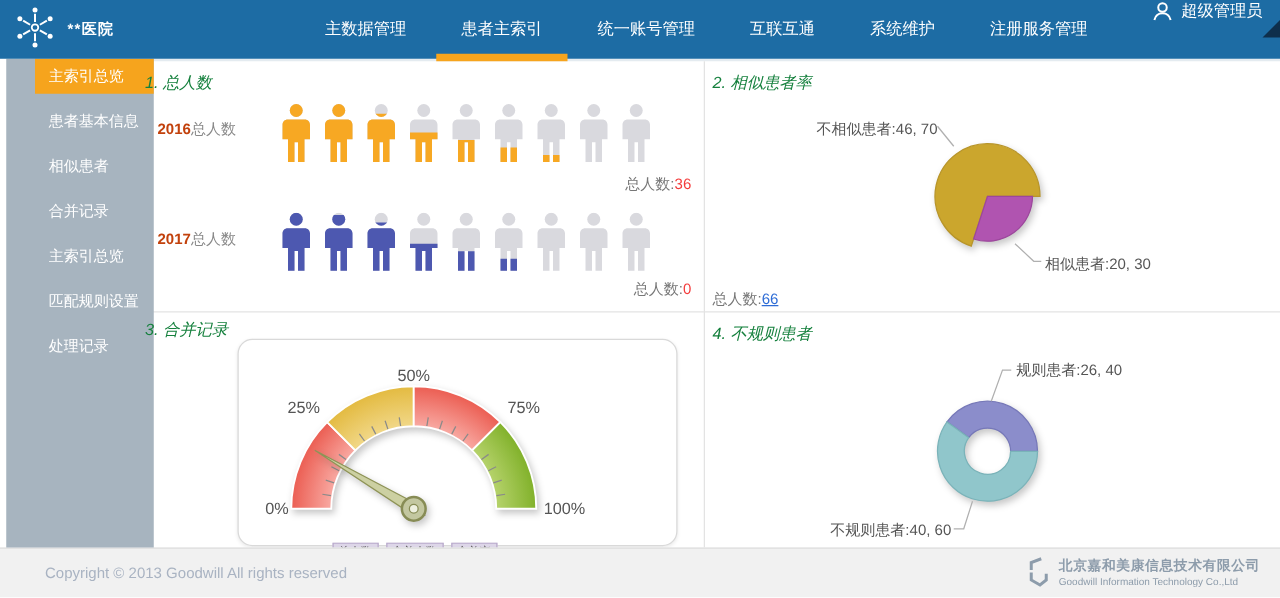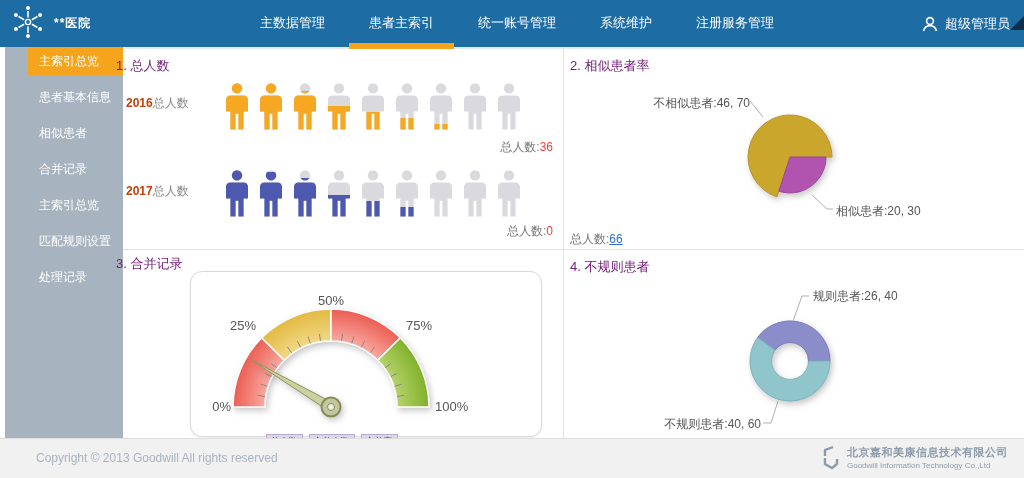--- a/index.html
+++ b/index.html
@@ -7,35 +7,35 @@
   .page{position:relative;width:1024px;height:373px;}
 
   
   header{position:absolute;left:0;top:0;width:1024px;height:47px;background:#1d6ca4;color:#fff;z-index:5;}
   .logo-wrap{position:absolute;left:10px;top:4px;display:flex;align-items:center;gap:8px;}
   .titles div:first-child{font-size:13px;font-weight:bold;letter-spacing:1px;}
   .titles div:last-child{font-size:12px;font-weight:bold;margin-top:2px;}
   nav{position:absolute;left:238px;top:0;height:47px;display:flex;}
   .nav-item{position:relative;height:47px;line-height:45px;padding:0 22px;font-size:13px;color:#fff;cursor:pointer;white-space:nowrap;text-align:center;}
   .nav-item.active::after{content:"";position:absolute;left:2px;right:2px;bottom:-2px;height:6px;background:#f6a41d;}
-  .user{position:absolute;right:14px;top:0;height:47px;display:flex;align-items:center;gap:6px;font-size:13px;cursor:pointer;}
+  .user{position:absolute;right:14px;top:0;height:47px;display:flex;align-items:flex-start;gap:6px;font-size:13px;cursor:pointer;}
   .corner-tri{position:absolute;right:0;top:16px;width:0;height:0;border-top:14px solid transparent;border-right:14px solid #0e2f4c;cursor:pointer;}
 
   
   aside{position:absolute;left:5px;top:47px;width:95px;height:391px;background:#a7b4bf;z-index:2;padding-left:23px;}
   aside ul{list-style:none;margin:0;padding:0;}
   aside li{height:28px;line-height:28px;margin-bottom:8px;padding-left:11px;font-size:12px;color:#fff;cursor:pointer;white-space:nowrap;overflow:hidden;}
   aside li.active{background:#f6a41d;}
 
   
   main{position:absolute;left:100px;top:47px;width:924px;height:391px;background:#fff;border-top:2px solid #e4ebf0;box-sizing:border-box;}
   .vdiv{position:absolute;left:463px;top:0;bottom:0;width:1px;background:#e3e3e3;}
   .hdiv{position:absolute;left:0;right:0;top:200px;height:1px;background:#e3e3e3;}
   section{position:absolute;overflow:hidden;}
-  section h3{position:absolute;margin:0;font-size:13px;font-weight:normal;color:#701a75;z-index:3;}
+  section h3{position:absolute;margin:0;font-size:13px;font-weight:normal;color:#15803d;z-index:3;font-style:italic;}
   #panel-total{left:0;top:0;width:463px;height:200px;}
   #panel-total h3{left:16px;top:8px;}
   #panel-similar{left:464px;top:0;width:460px;height:200px;}
   #panel-similar h3{left:6px;top:8px;}
   #panel-merge{left:0;top:201px;width:463px;height:190px;}
   #panel-merge h3{left:16px;top:5px;}
   #panel-irregular{left:464px;top:201px;width:460px;height:190px;}
   #panel-irregular h3{left:6px;top:8px;}
 
   
@@ -95,20 +95,21 @@
         <circle cx="18" cy="18" r="2.6" stroke="#fff" stroke-width="1.4" fill="none"></circle>
       </svg>
       <div class="titles">
         <div>**医院</div>
       </div>
     </div>
     <nav id="main-nav">
         <div class="nav-item">主数据管理</div>
         <div class="nav-item active">患者主索引</div>
         <div class="nav-item">统一账号管理</div>
+        <div class="nav-item">互联互通</div>
         <div class="nav-item">系统维护</div>
         <div class="nav-item">注册服务管理</div>
       </nav>
     <div class="user">
       <svg width="18" height="18" viewBox="0 0 18 18">
         <circle cx="9" cy="6" r="3.4" stroke="#fff" stroke-width="1.6" fill="none"></circle>
         <path d="M2.5,16 C3.5,11.8 6,10.6 9,10.6 C12,10.6 14.5,11.8 15.5,16" stroke="#fff" stroke-width="1.6" fill="none"></path>
       </svg>
       <span>超级管理员</span>
     </div>

